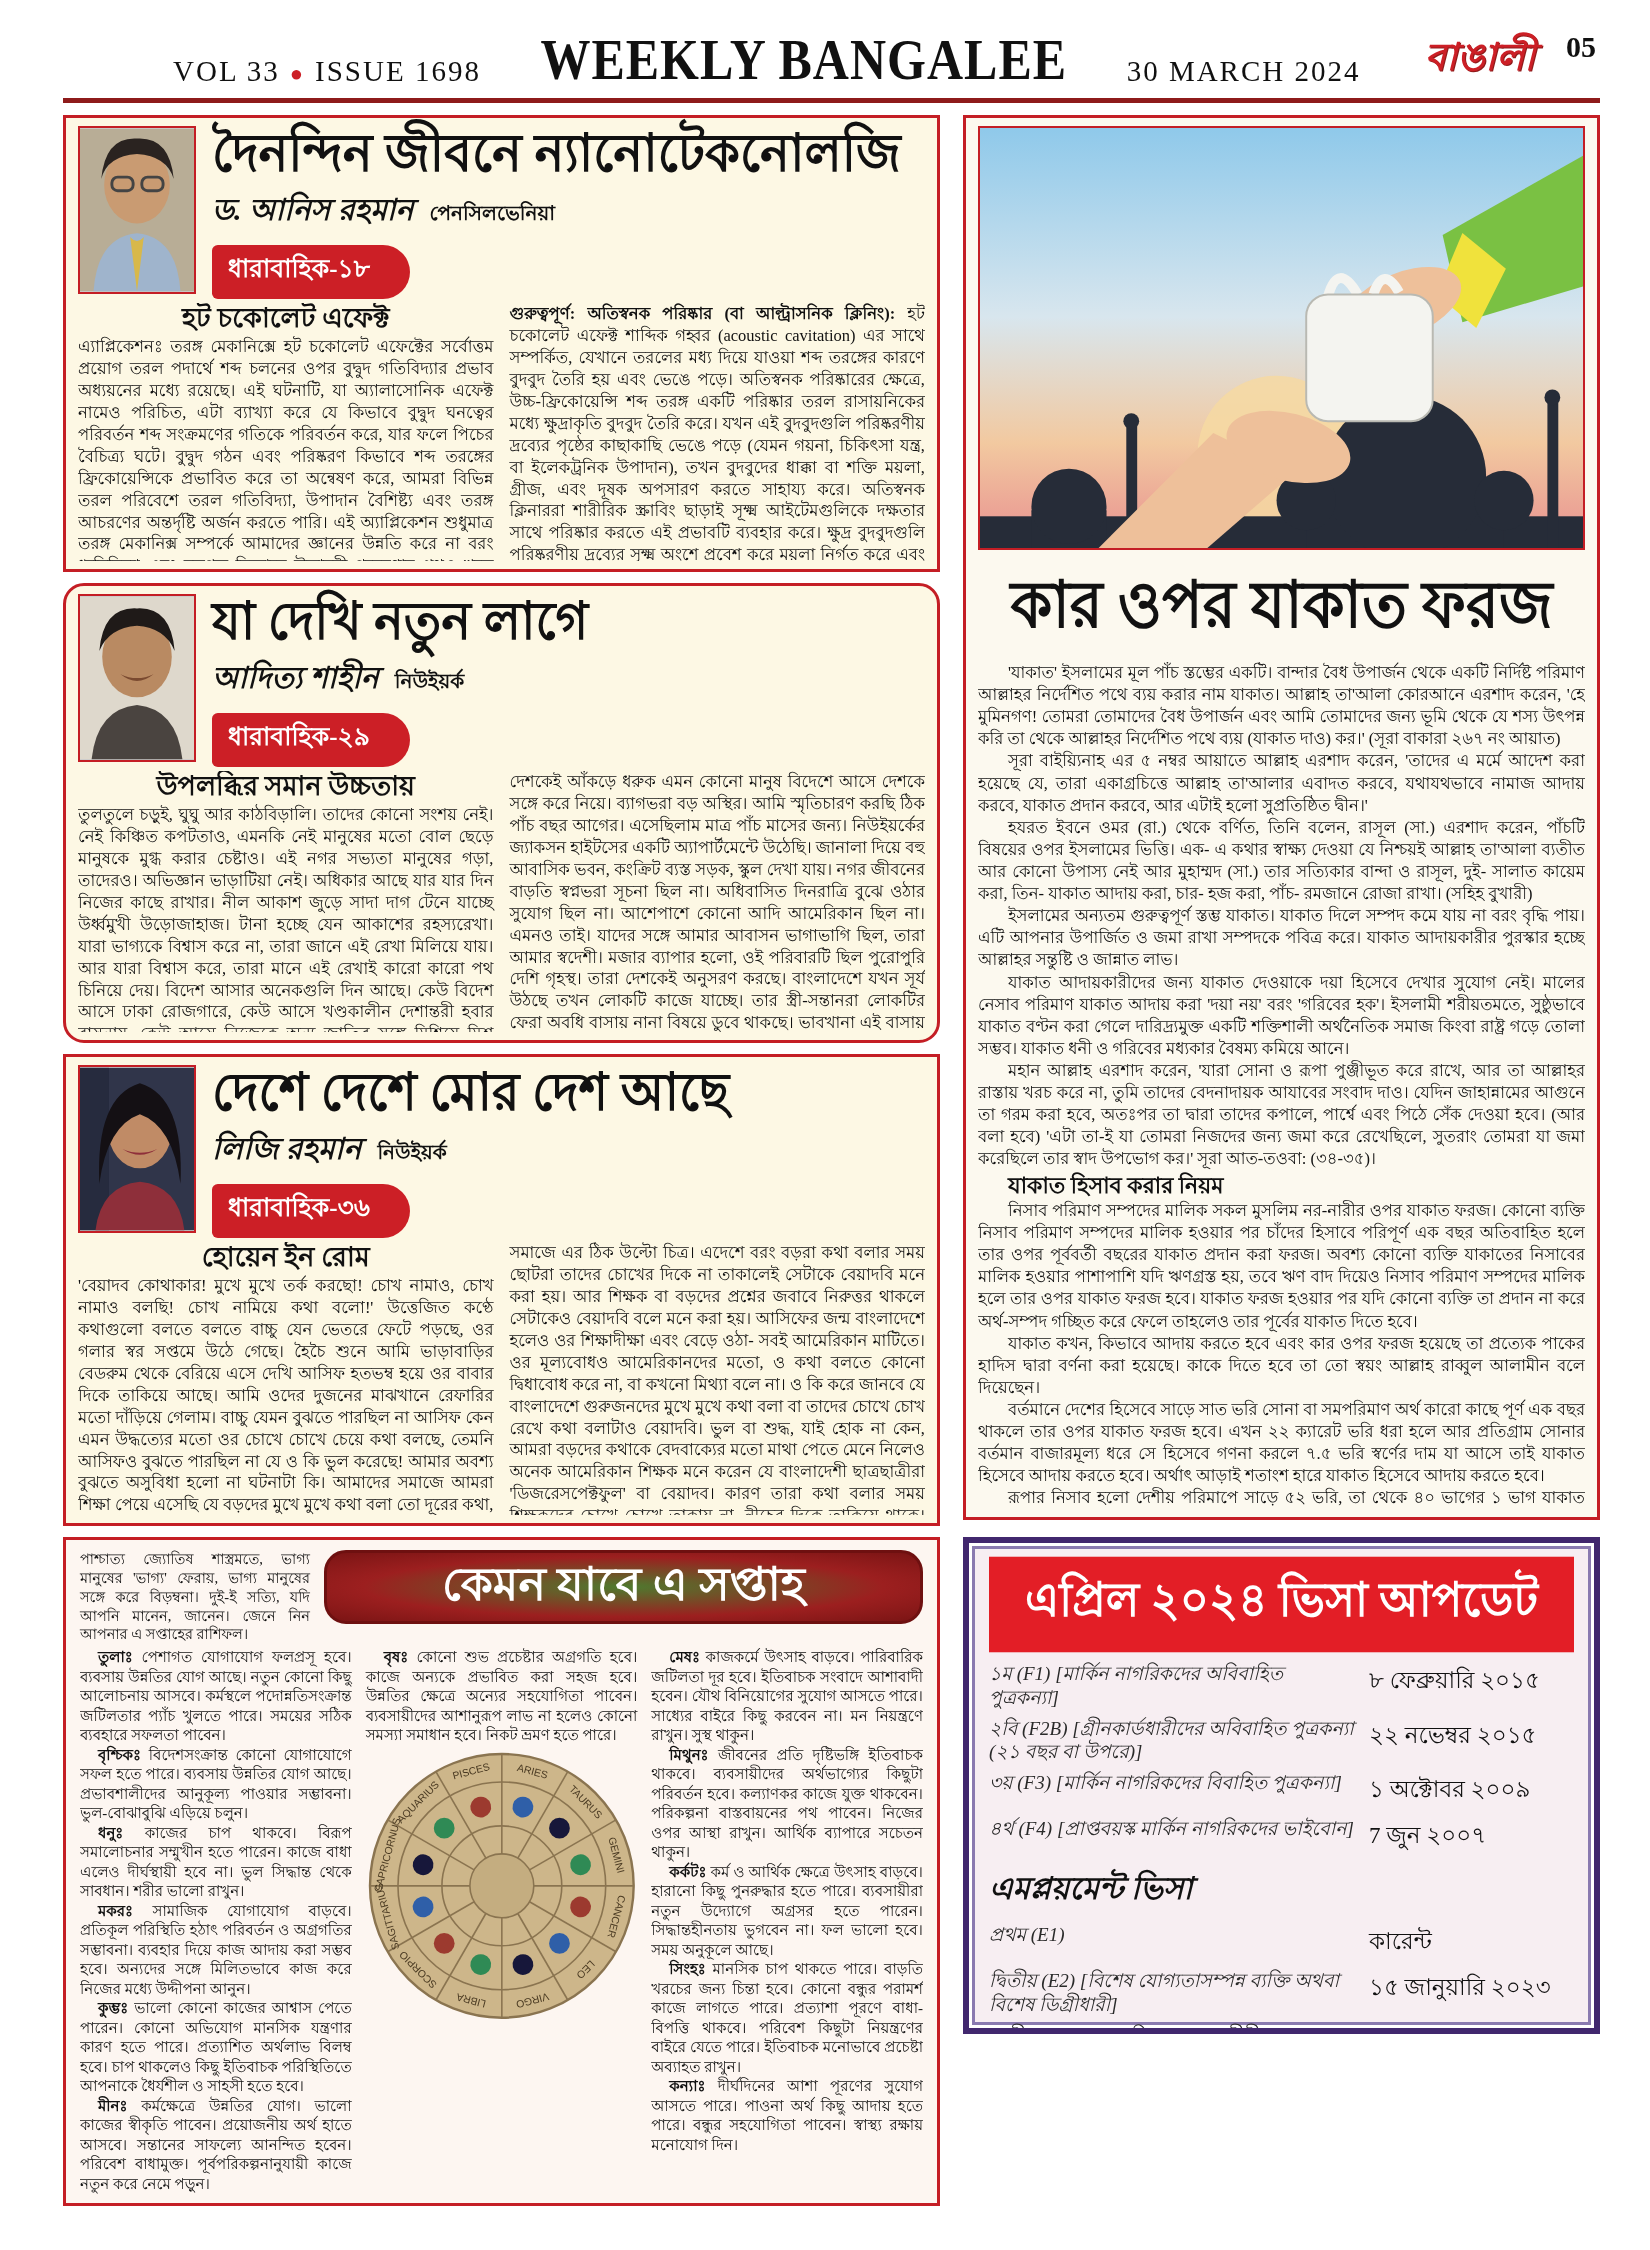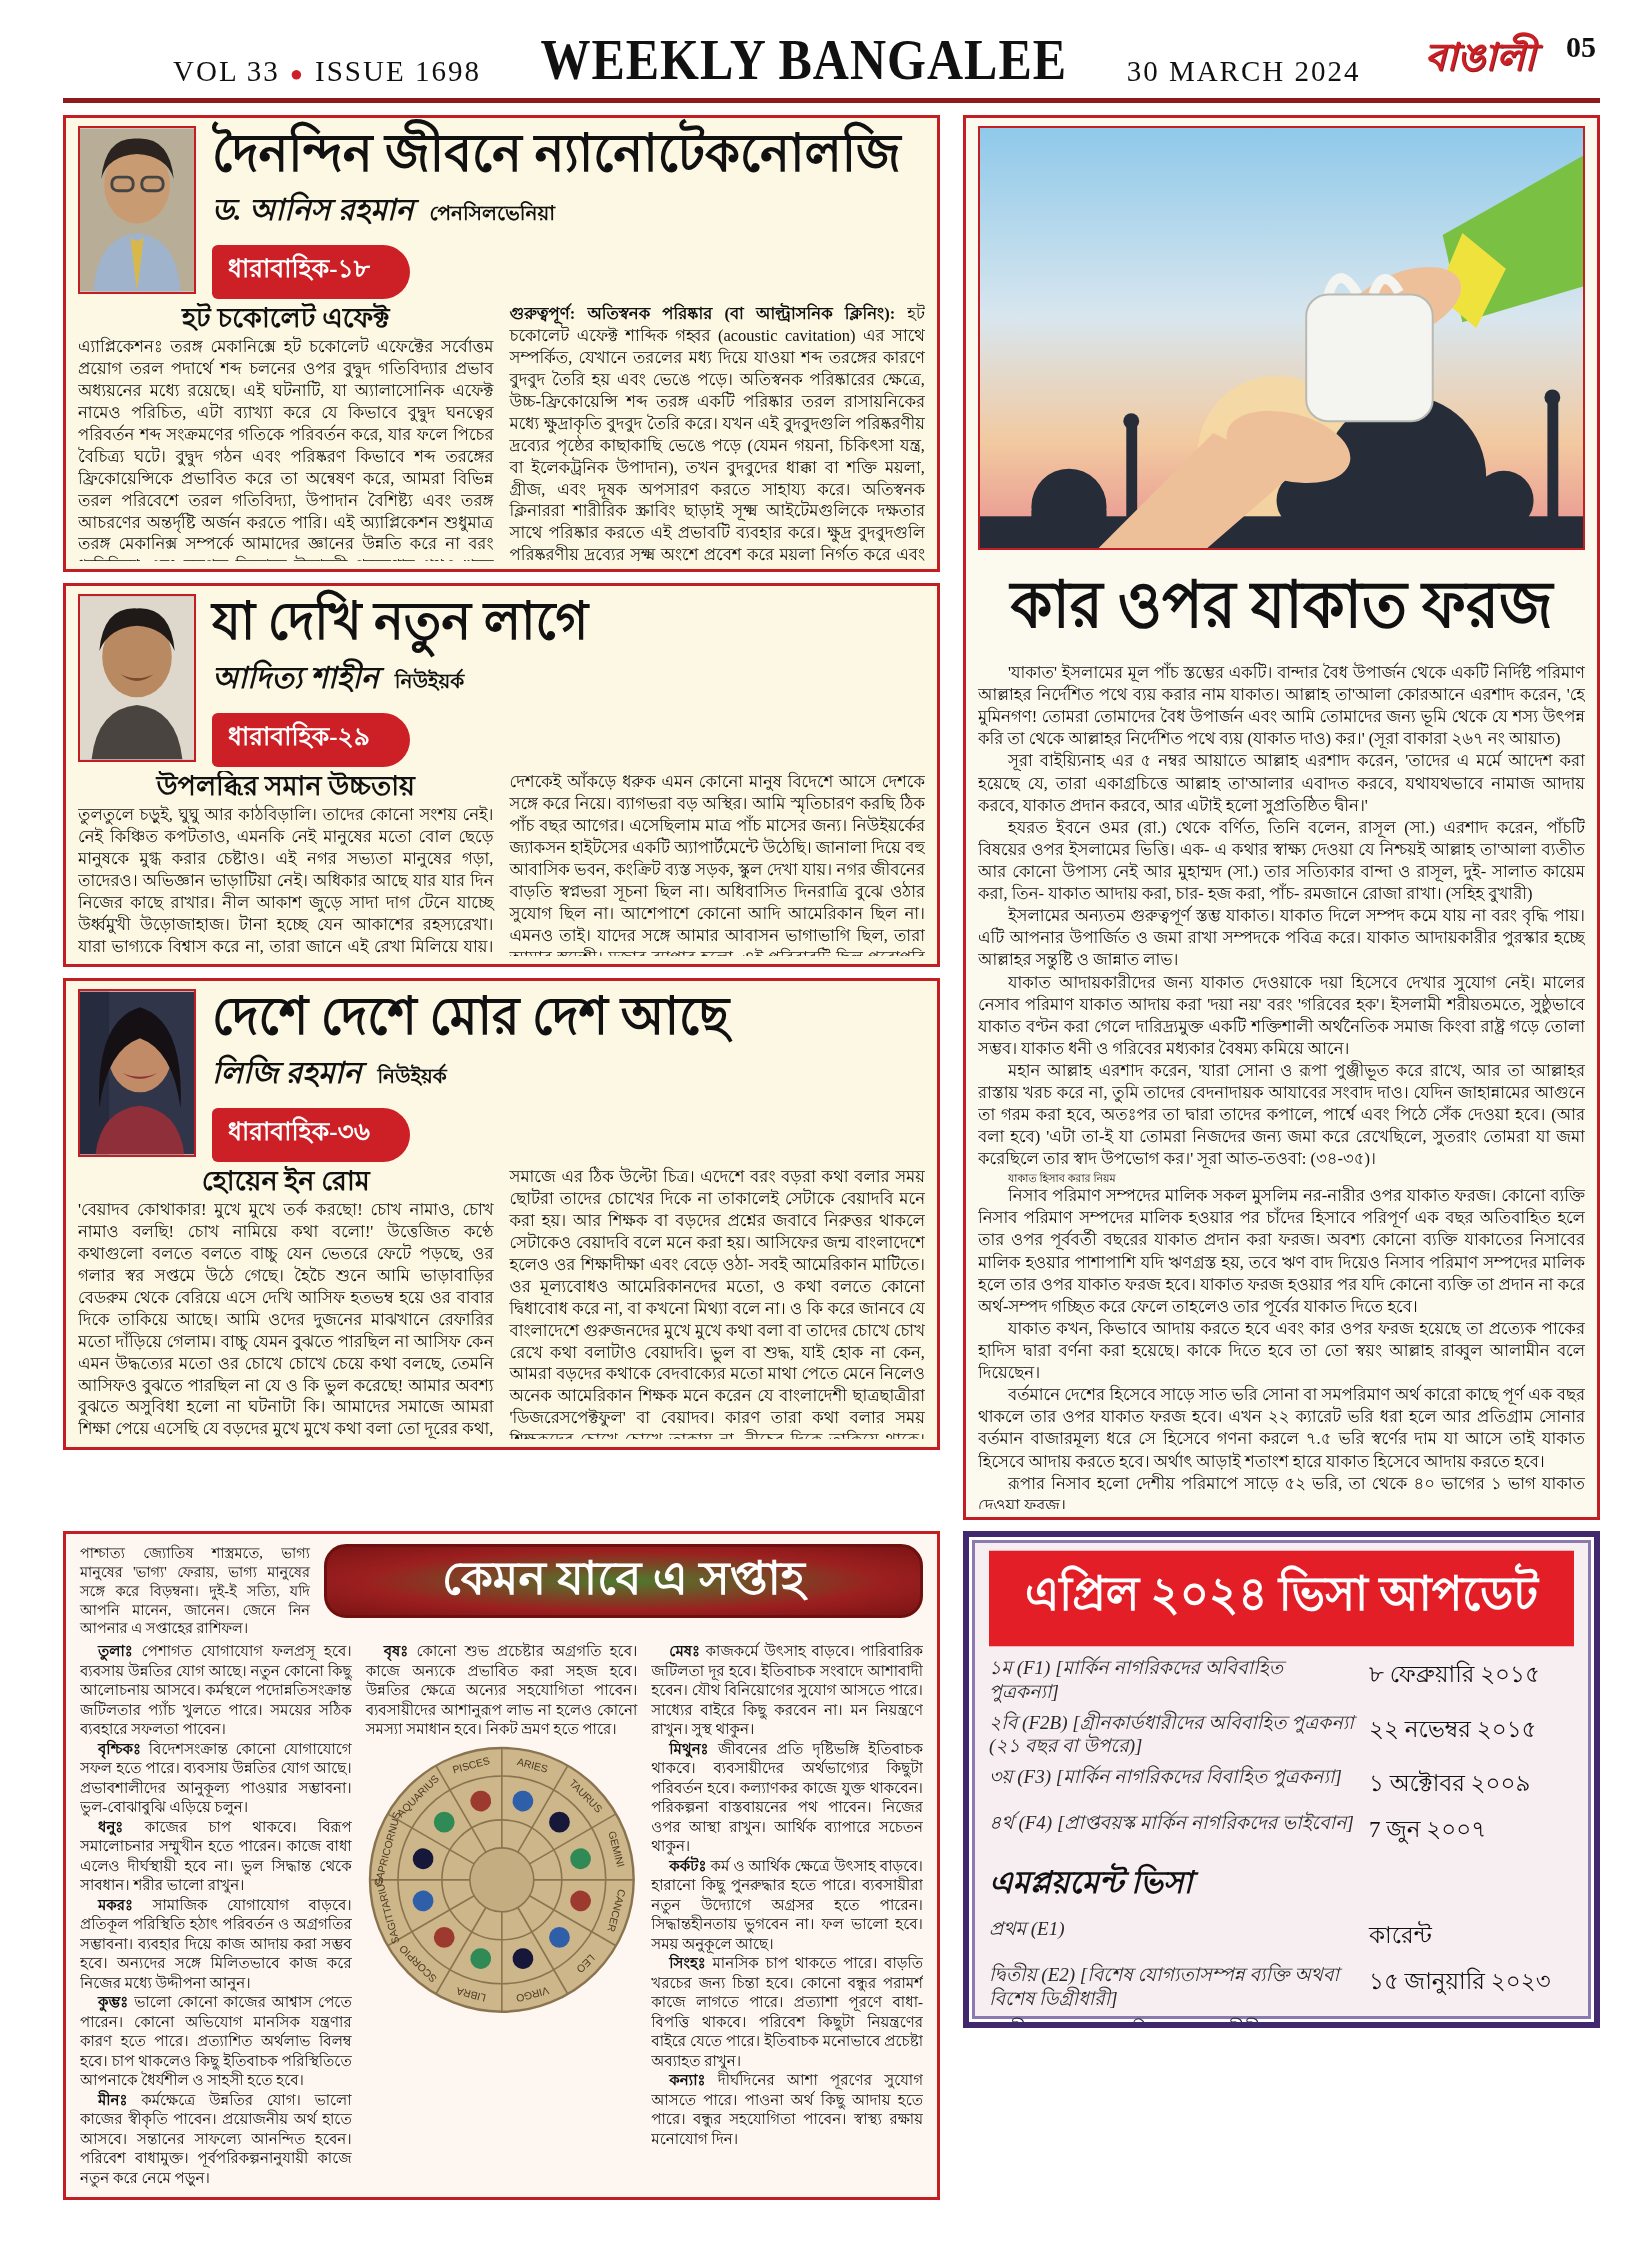--- a/index.html
+++ b/index.html
@@ -17,21 +17,21 @@
   .mh-logo span { color:#cc1f26; font-weight:bold; font-size:38px; font-style:italic;
                   text-shadow:1px 1px 0 #8e1b1b; }
   .page-num { position:absolute; top:30px; right:54px; font-size:30px; font-weight:bold; }
   .mh-rule { border-bottom:5px solid #8e1b1b; margin:0 0 12px 0; }
 
   
   .main { display:grid; grid-template-columns:877px 637px; gap:23px; }
   .leftcol { display:flex; flex-direction:column; gap:11px; }
 
   .article { border:3px solid #c41e25; background:#fdf8e4; padding:8px 12px; display:flex; flex-direction:column; overflow:hidden; }
-  .a1 { height:457px; } .a2 { height:384px; } .a3 { height:472px; }
+  .a1 { height:457px; } .a2 { height:460px;border-radius:21px; } .a3 { height:472px; }
 
   .art-head { display:flex; gap:16px; }
   .photo { width:118px; height:168px; border:2px solid #c41e25; flex:none; background:#ccc; }
   .photo svg { display:block; width:100%; height:100%; }
   .art-titles { flex:1; min-width:0; }
   .art-headline { font-size:50px; font-weight:bold; line-height:1.04; transform:scaleY(1.05); transform-origin:left top; white-space:nowrap; }
   .art-byline { margin-top:8px; }
   .art-author { font-size:30px; font-weight:bold; font-style:italic; }
   .art-loc { font-size:20px; font-weight:bold; margin-left:12px; }
   .art-serial { display:inline-block; margin-top:8px; background:#cc1f26; color:#fff; font-size:25px; font-weight:bold;
@@ -42,21 +42,21 @@
   .art-sub { text-align:center; font-weight:bold; font-size:27px; line-height:1.15; margin-bottom:2px; }
   .lead { font-weight:bold; }
 
   
   .zakat { border:3px solid #c41e25; background:#fcf9ef; height:1405px; padding:8px 12px; display:flex; flex-direction:column; overflow:hidden; }
   .zk-illus { width:100%; height:424px; border:2px solid #c41e25; flex:none; }
   .zk-illus svg { display:block; width:100%; height:100%; }
   .zk-headline { text-align:center; font-size:60px; font-weight:bold; transform:scaleY(1.08); padding:8px 0 4px; }
   .zk-body { flex:1; font-size:16.5px; line-height:1.34; text-align:justify; overflow:hidden; }
   .zk-body p { text-indent:30px; margin:0; }
-  .zk-sub { font-weight:normal; text-indent:30px; font-size:11px; }
+  .zk-sub { font-weight:bold; text-indent:30px; font-size:22px; }
 
   
   .bottom { display:grid; grid-template-columns:877px 637px; gap:23px; margin-top:11px; }
 
   .horo { border:3px solid #c41e25; background:#fdf6f1; height:669px; padding:10px 14px; overflow:hidden; }
   .h-top { display:flex; gap:14px; align-items:flex-start; }
   .h-intro { width:230px; font-size:14.5px; line-height:1.3; text-align:justify; }
   .h-banner { flex:1; height:74px; border-radius:22px; border:3px solid #6e1010; color:#fff;
               background:radial-gradient(ellipse at 50% 50%, #4e7a2f 0%, #9c1f1f 62%, #7a1414 100%);
               display:flex; align-items:center; justify-content:center;

